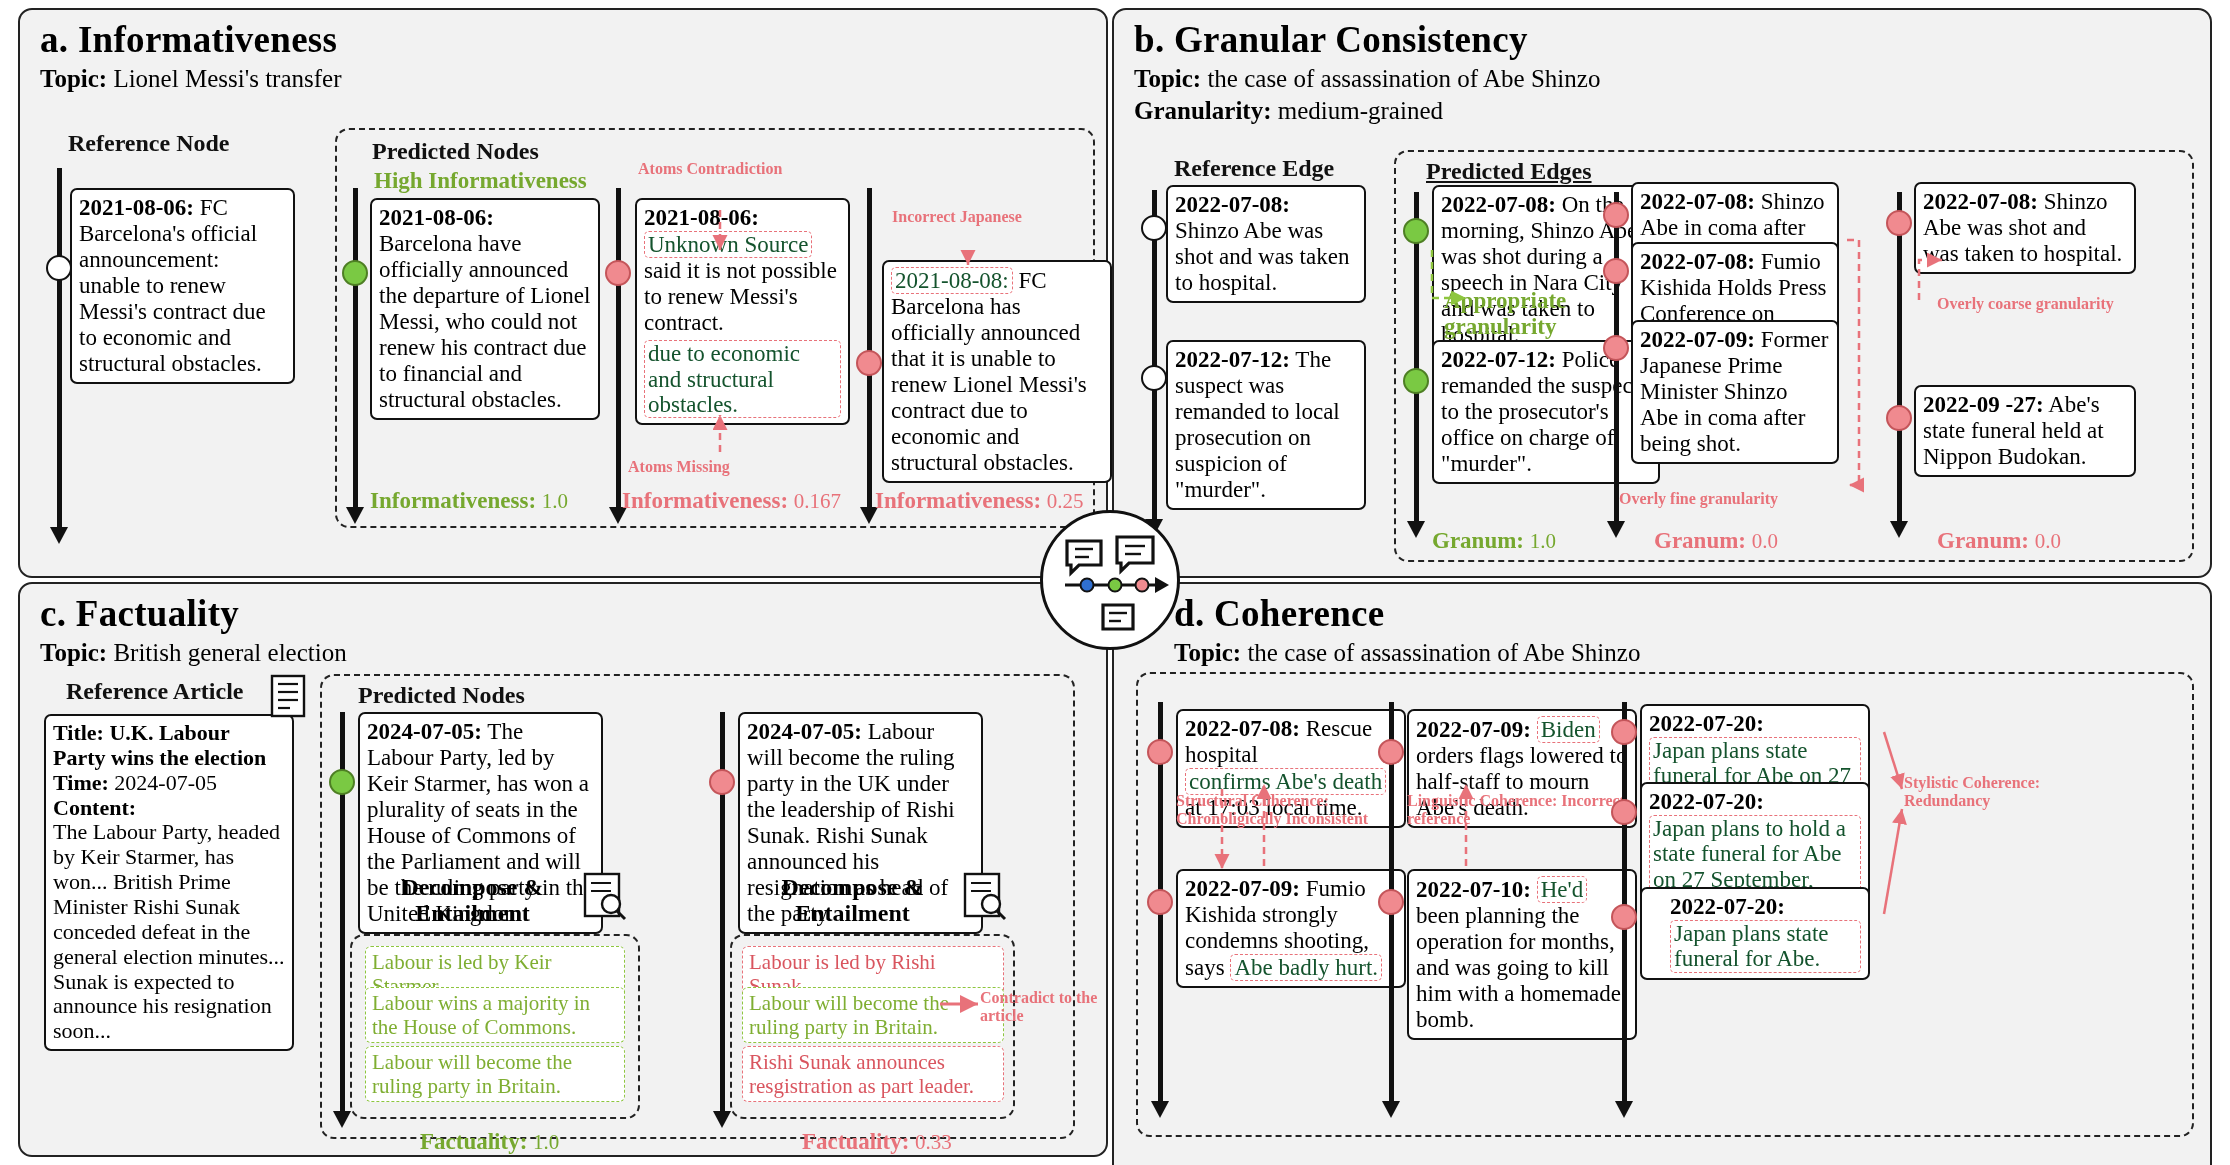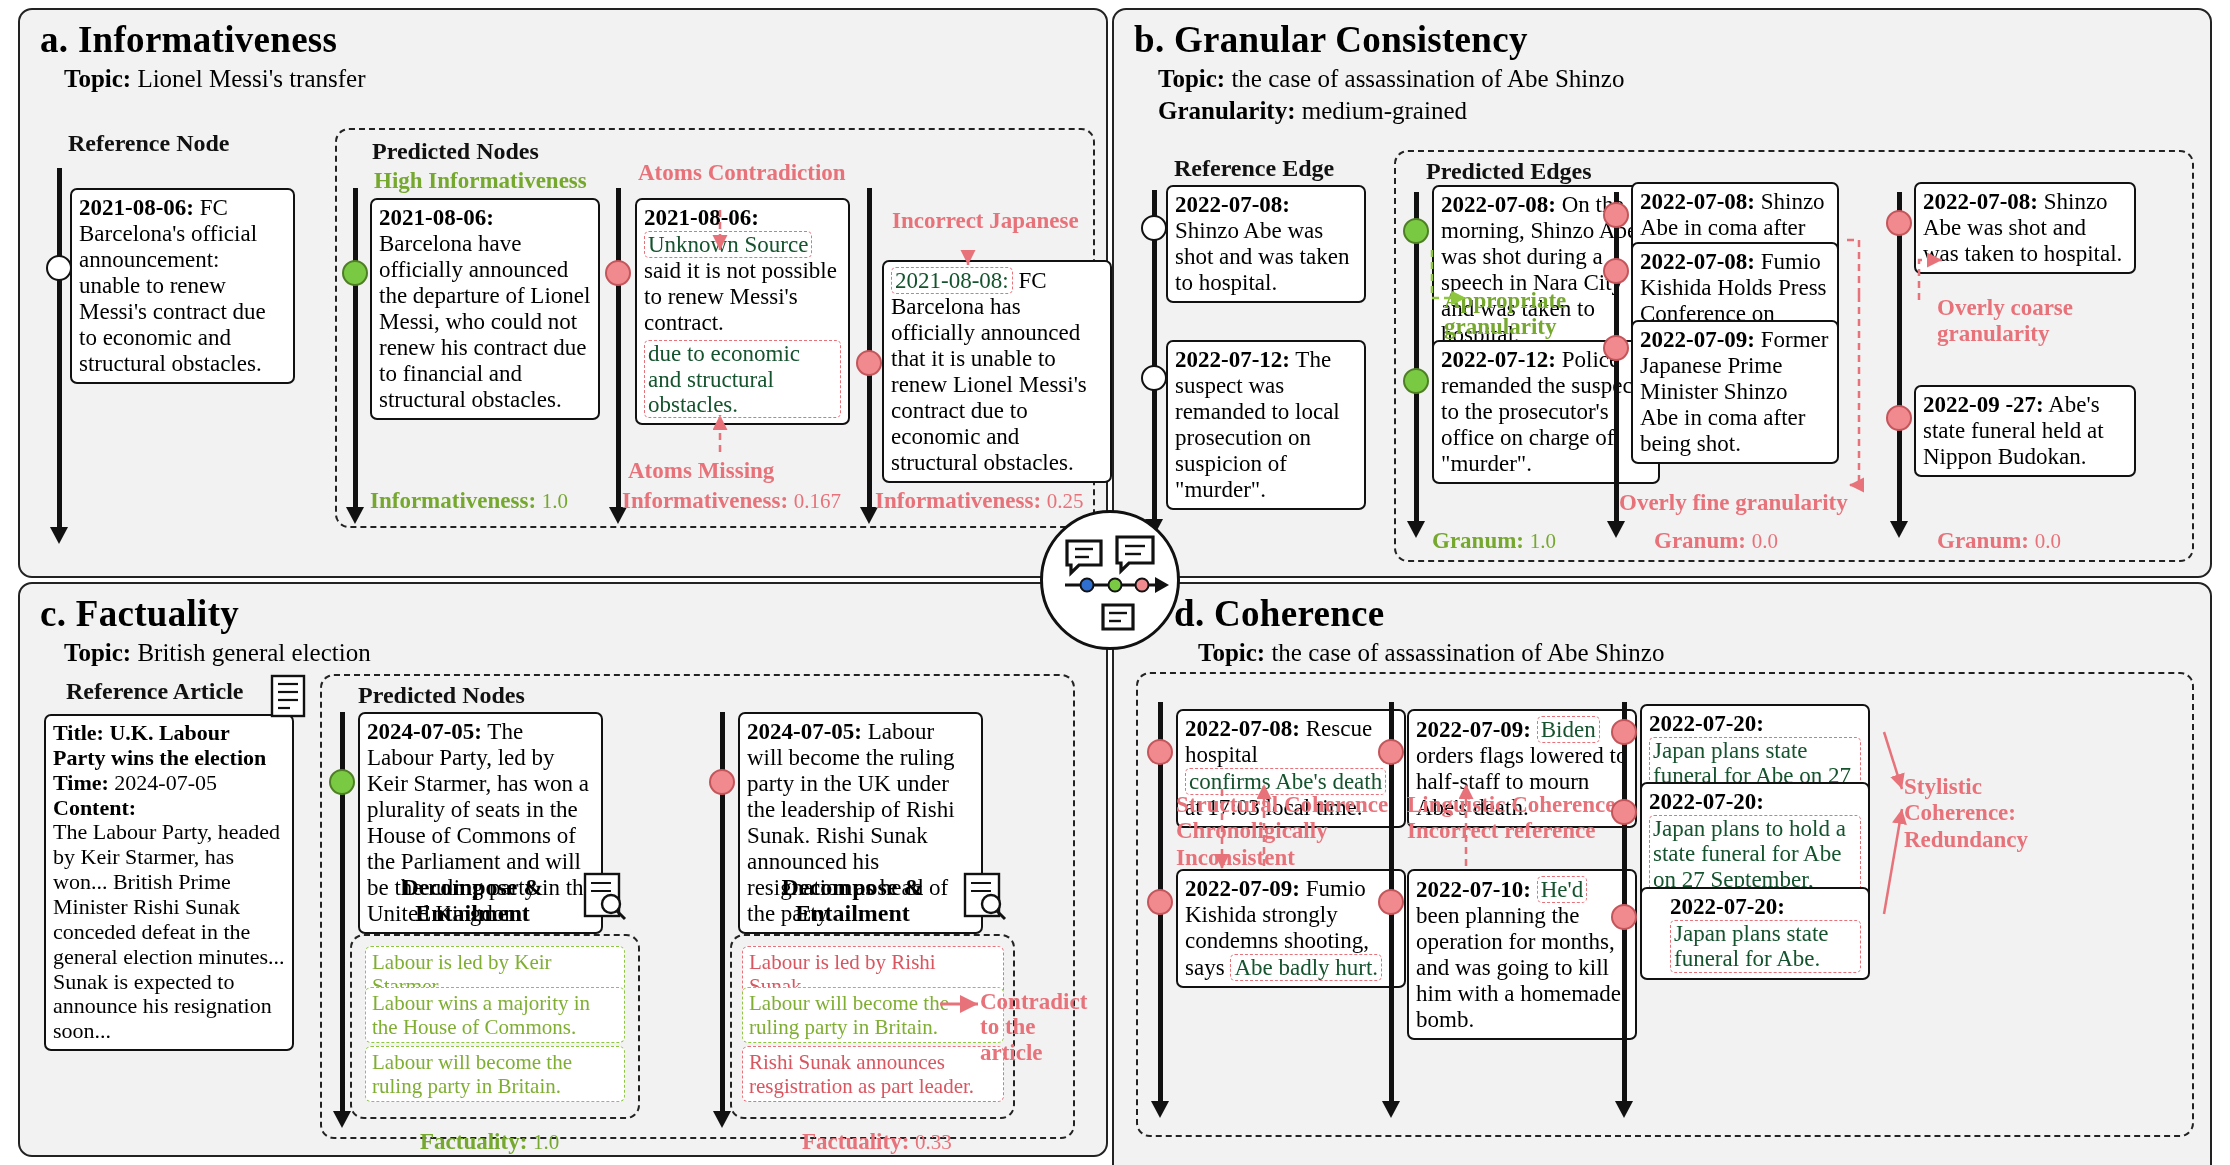--- a/index.html
+++ b/index.html
@@ -22,21 +22,21 @@
   #panel-c { left: 18px;  top: 582px; width: 1090px; height: 575px; }
   #panel-d { left: 1112px;top: 582px; width: 1100px; height: 727px; }
 
   .ptitle {
     font-weight: bold;
     font-size: 37px;
     letter-spacing: .3px;
     margin: 8px 0 0 20px;
   }
   .meta { font-size: 25px; margin: 4px 0 0 20px; }
-  .meta b { font-weight: bold; margin-left: 24px; }
+  .meta b { font-weight: bold; }
 
   .dashbox {
     position: absolute;
     border: 2px dashed #222;
     border-radius: 14px;
     background: transparent;
   }
   .colhead {
     position: absolute;
     font-weight: bold;
@@ -69,21 +69,21 @@
   .dot {
     position: absolute;
     width: 26px; height: 26px;
     border-radius: 50%;
     border: 2px solid #111;
     background: #fff;
   }
   .dot.green { background: #7ac943; border-color:#4e7f24; }
   .dot.red   { background: #f08a8f; border-color:#c4555a; }
   .lbl-green { position:absolute; color:#76a82f; font-weight:bold; font-size:23px; }
-  .lbl-red   { position:absolute; color:#e8727a; font-weight:bold; font-size:23px; }
+  .lbl-red   { position:absolute; color:#e8727a; font-weight:bold; font-size:16px; }
   .score { position:absolute; font-weight:bold; font-size:23px; }
   .score .v { font-weight:normal; font-size:21px; }
   .score.g { color:#76a82f; }
   .score.r { color:#e8727a; }
 
   .hl-red {
     display:inline-block;
     border:1.6px dashed #e8727a;
     border-radius:5px;
     color:#14532d;
@@ -205,21 +205,21 @@
     <b>2022-07-08:</b>
     <span>Shinzo Abe was shot and was taken to hospital.</span>
   </div>
   <div class="dot" style="left:27px; top:355px;"></div>
   <div class="node" style="left:52px; top:330px; width:200px;">
     <b>2022-07-12:</b>
     <span>The suspect was remanded to local prosecution on suspicion of "murder".</span>
   </div>
 
   <div class="dashbox" style="left:280px; top:140px; width:800px; height:412px;"></div>
-  <div class="colhead" style="left:312px; top:148px;">Predicted Edges</div>
+  <div class="colhead" style="left:312px; top:148px;text-decoration:underline;">Predicted Edges</div>
 
   <div class="axis" style="left:300px; top:182px; height:330px;"></div>
   <div class="dot green" style="left:289px; top:208px;"></div>
   <div class="node" style="left:318px; top:175px; width:228px;">
     <b>2022-07-08:</b>
     <span>On the morning, Shinzo Abe was shot during a speech in Nara City and was taken to hospital.</span>
   </div>
   <div class="dot green" style="left:289px; top:358px;"></div>
   <div class="node" style="left:318px; top:330px; width:228px;">
     <b>2022-07-12:</b>

